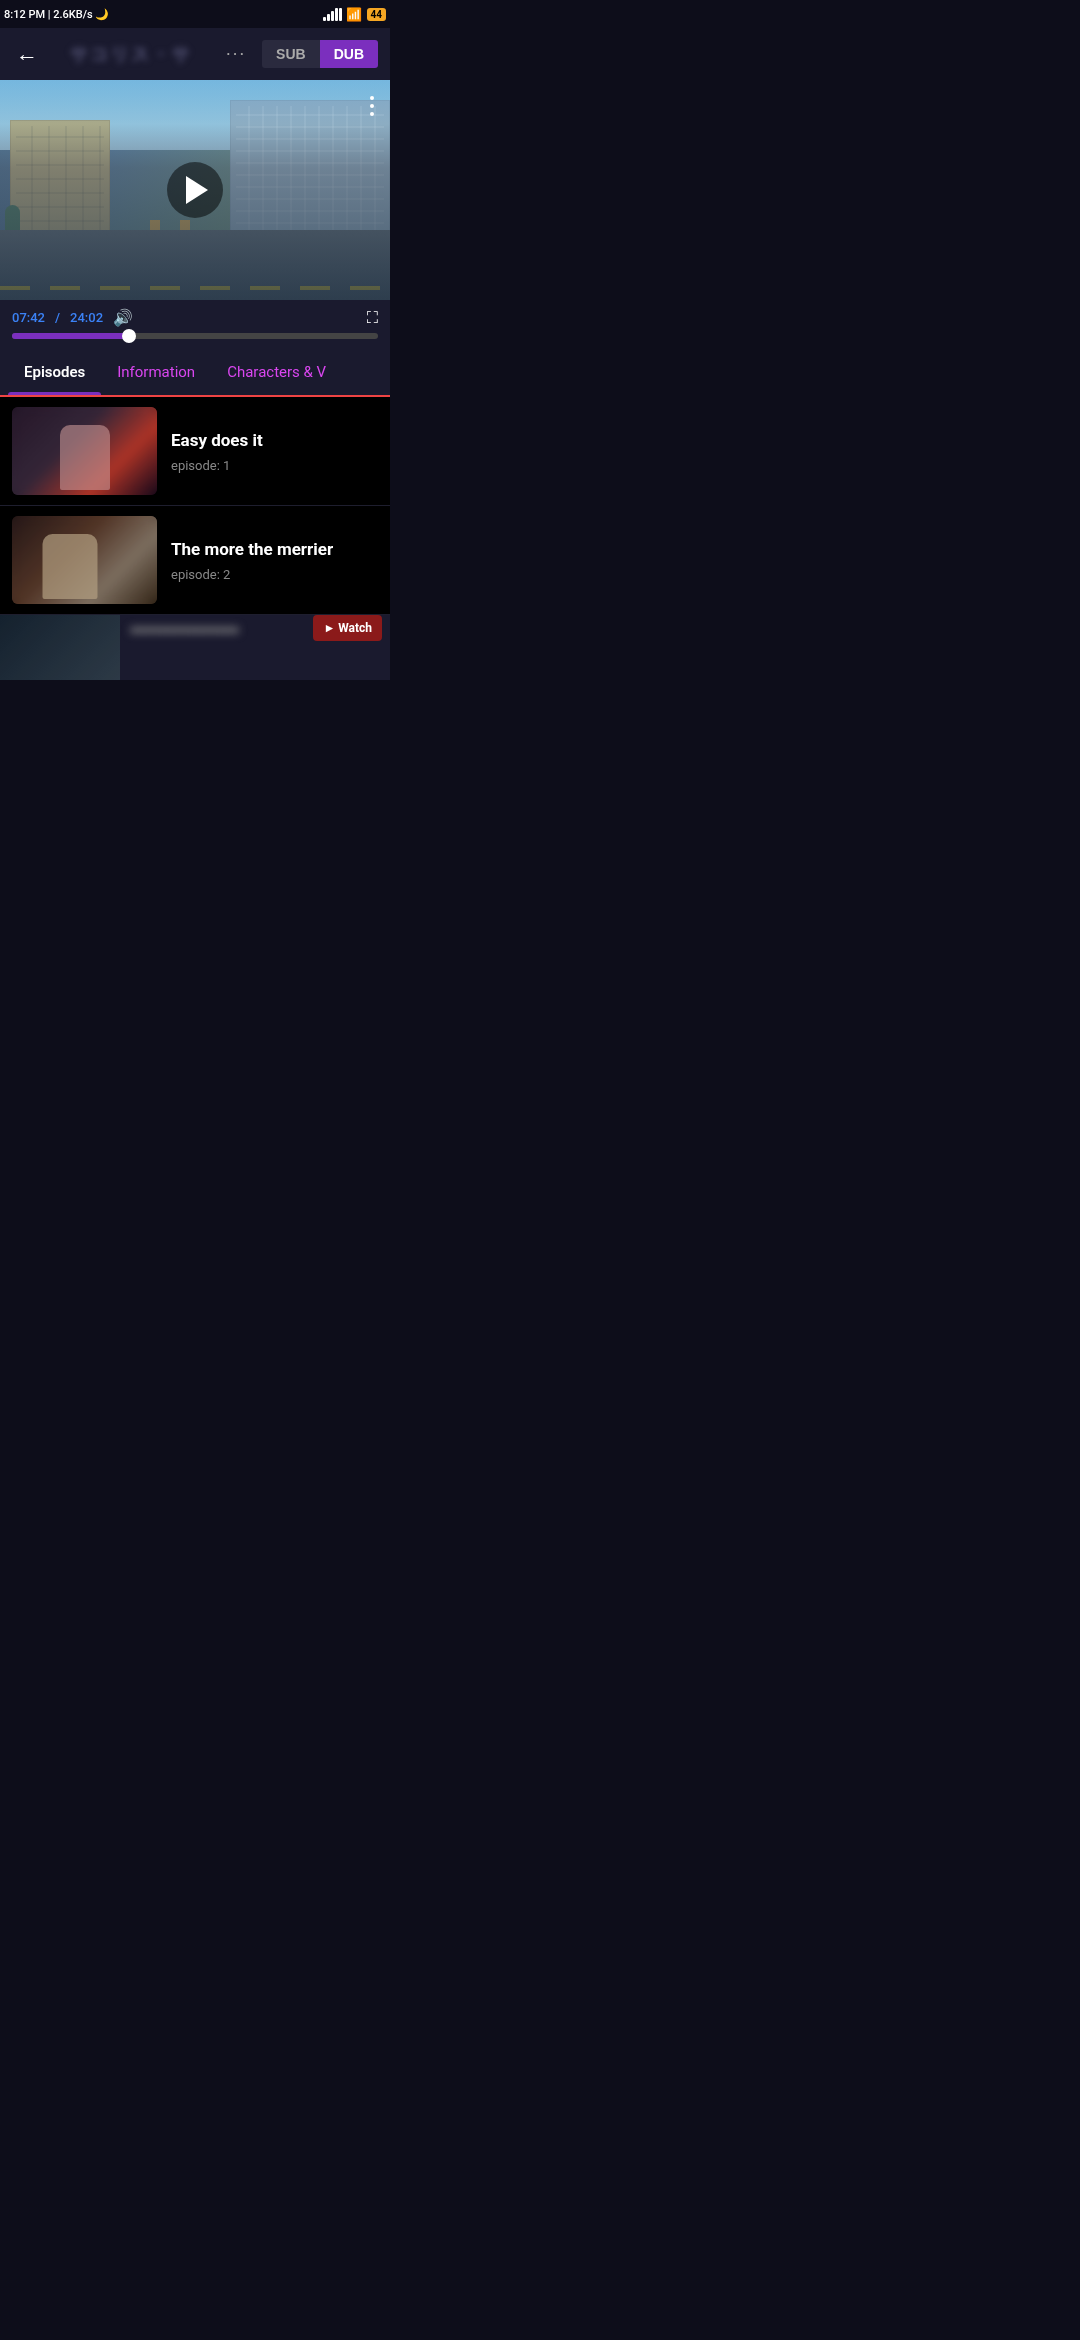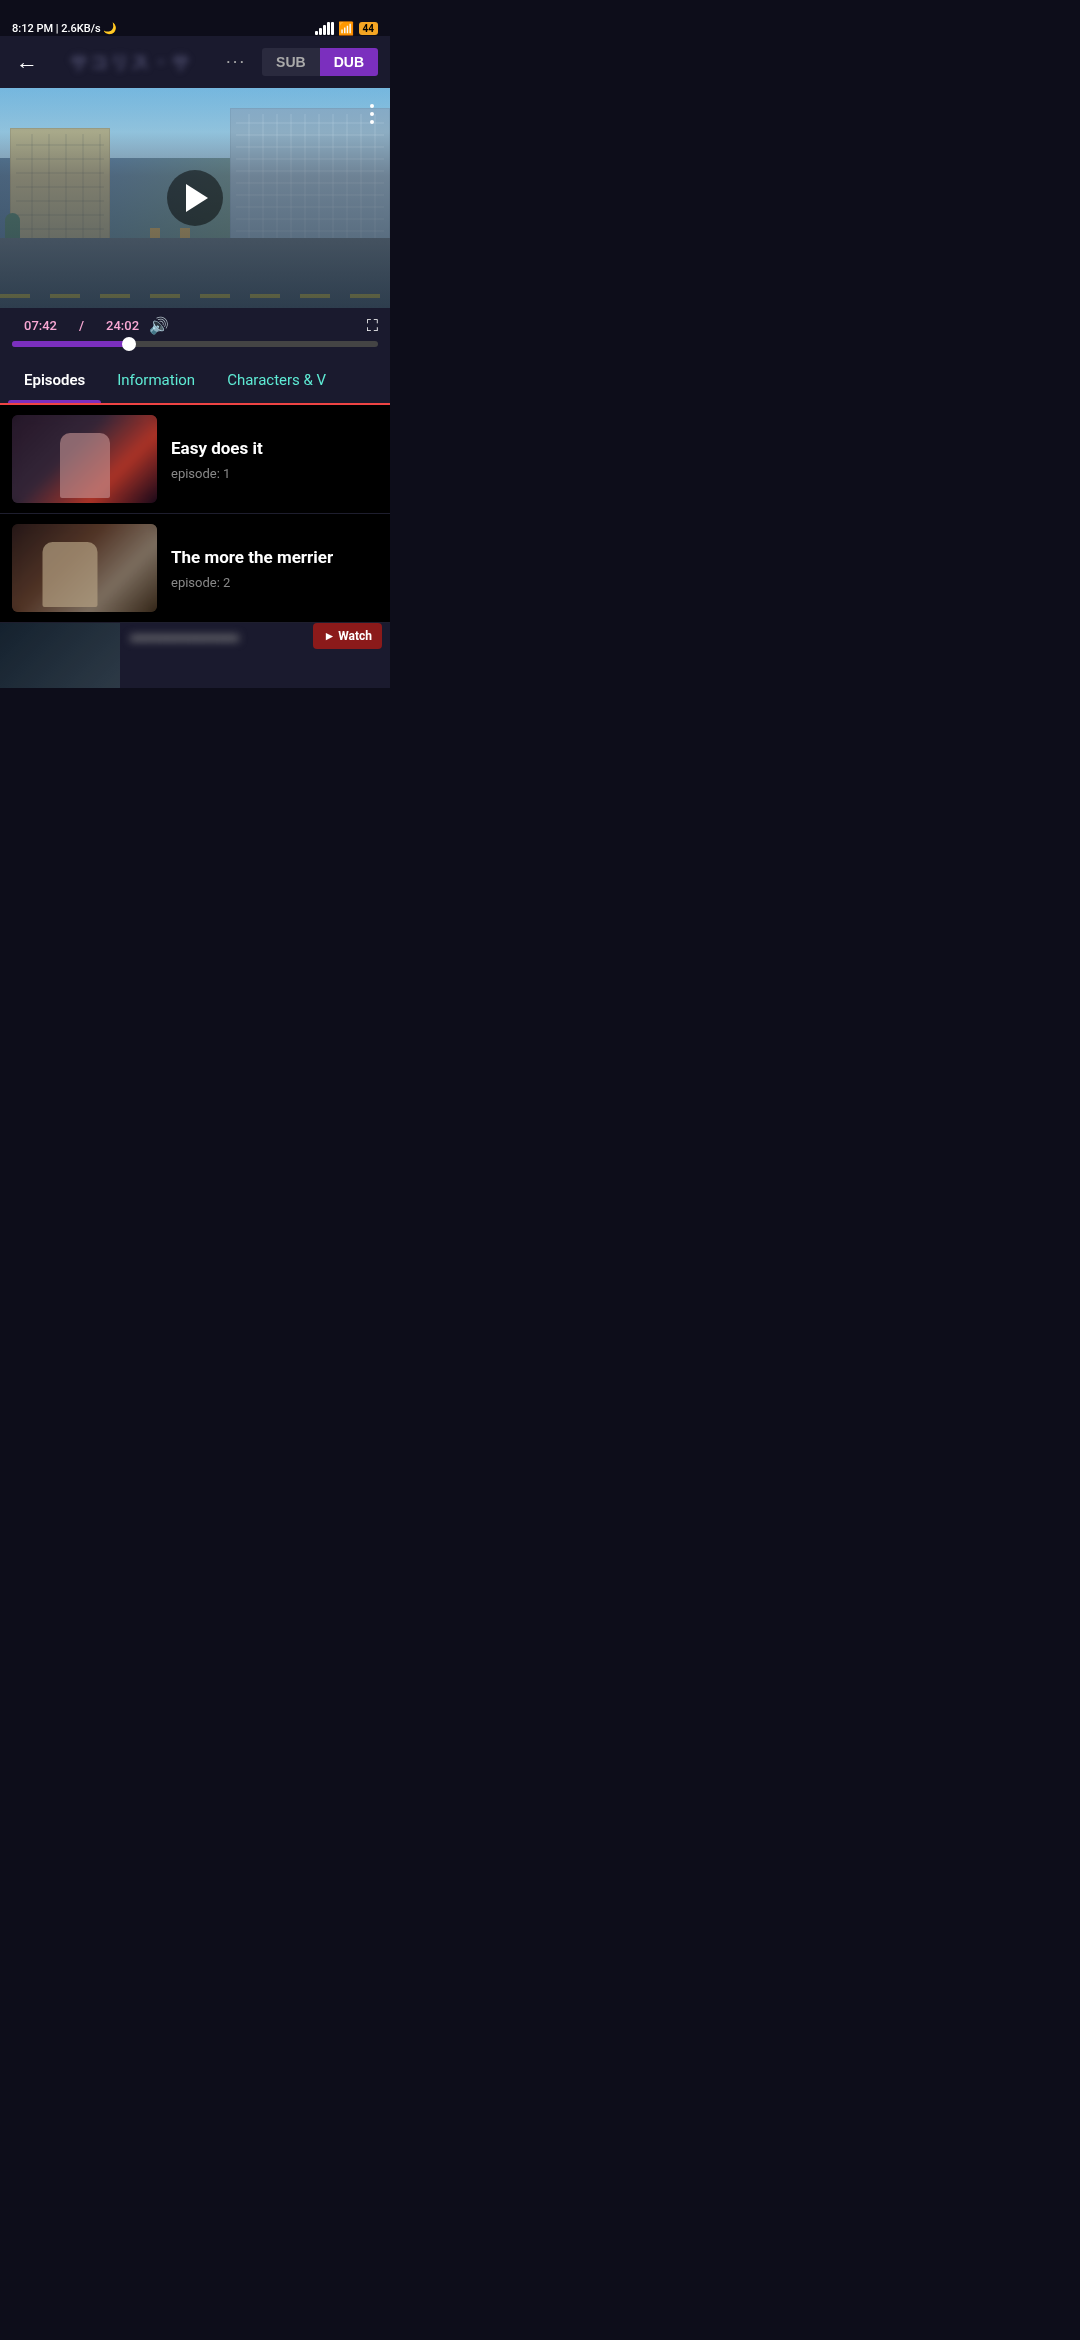--- a/index.html
+++ b/index.html
@@ -13,23 +13,22 @@
       overflow-x: hidden;
       position: relative;
     }
 
     
     .status-bar {
       background: #0d0d1a;
       display: flex;
       justify-content: space-between;
       align-items: center;
-      padding: 6px 12px;
-      height: 16px;
-      margin-top: 20px;
+      padding: 6px 4px;
+      height: 28px;
     }
     .status-left {
       font-size: 11px;
       color: #ffffff;
       font-weight: 500;
     }
     .status-right {
       display: flex;
       align-items: center;
       gap: 4px;
@@ -264,23 +263,22 @@
       padding: 8px 12px 10px;
     }
     .time-row {
       display: flex;
       align-items: center;
       gap: 10px;
       margin-bottom: 6px;
     }
     .time-text {
       font-size: 13px;
-      color: #f9a8d4;
+      color: #3b82f6;
       font-weight: 500;
-      margin-left: 12px;
     }
     .volume-icon {
       font-size: 16px;
       color: #ffffff;
       cursor: pointer;
     }
     .fullscreen-icon {
       margin-left: auto;
       font-size: 16px;
       color: #ffffff;
@@ -314,21 +312,21 @@
     
     .tab-bar {
       display: flex;
       background: #1a1a2e;
       border-bottom: 2px solid #ef4444;
       padding: 0 8px;
     }
     .tab-item {
       padding: 14px 16px;
       font-size: 15px;
-      color: #5eead4;
+      color: #d946ef;
       cursor: pointer;
       position: relative;
       white-space: nowrap;
     }
     .tab-item.active {
       color: #ffffff;
       font-weight: 600;
     }
     .tab-item.active::after {
       content: '';

